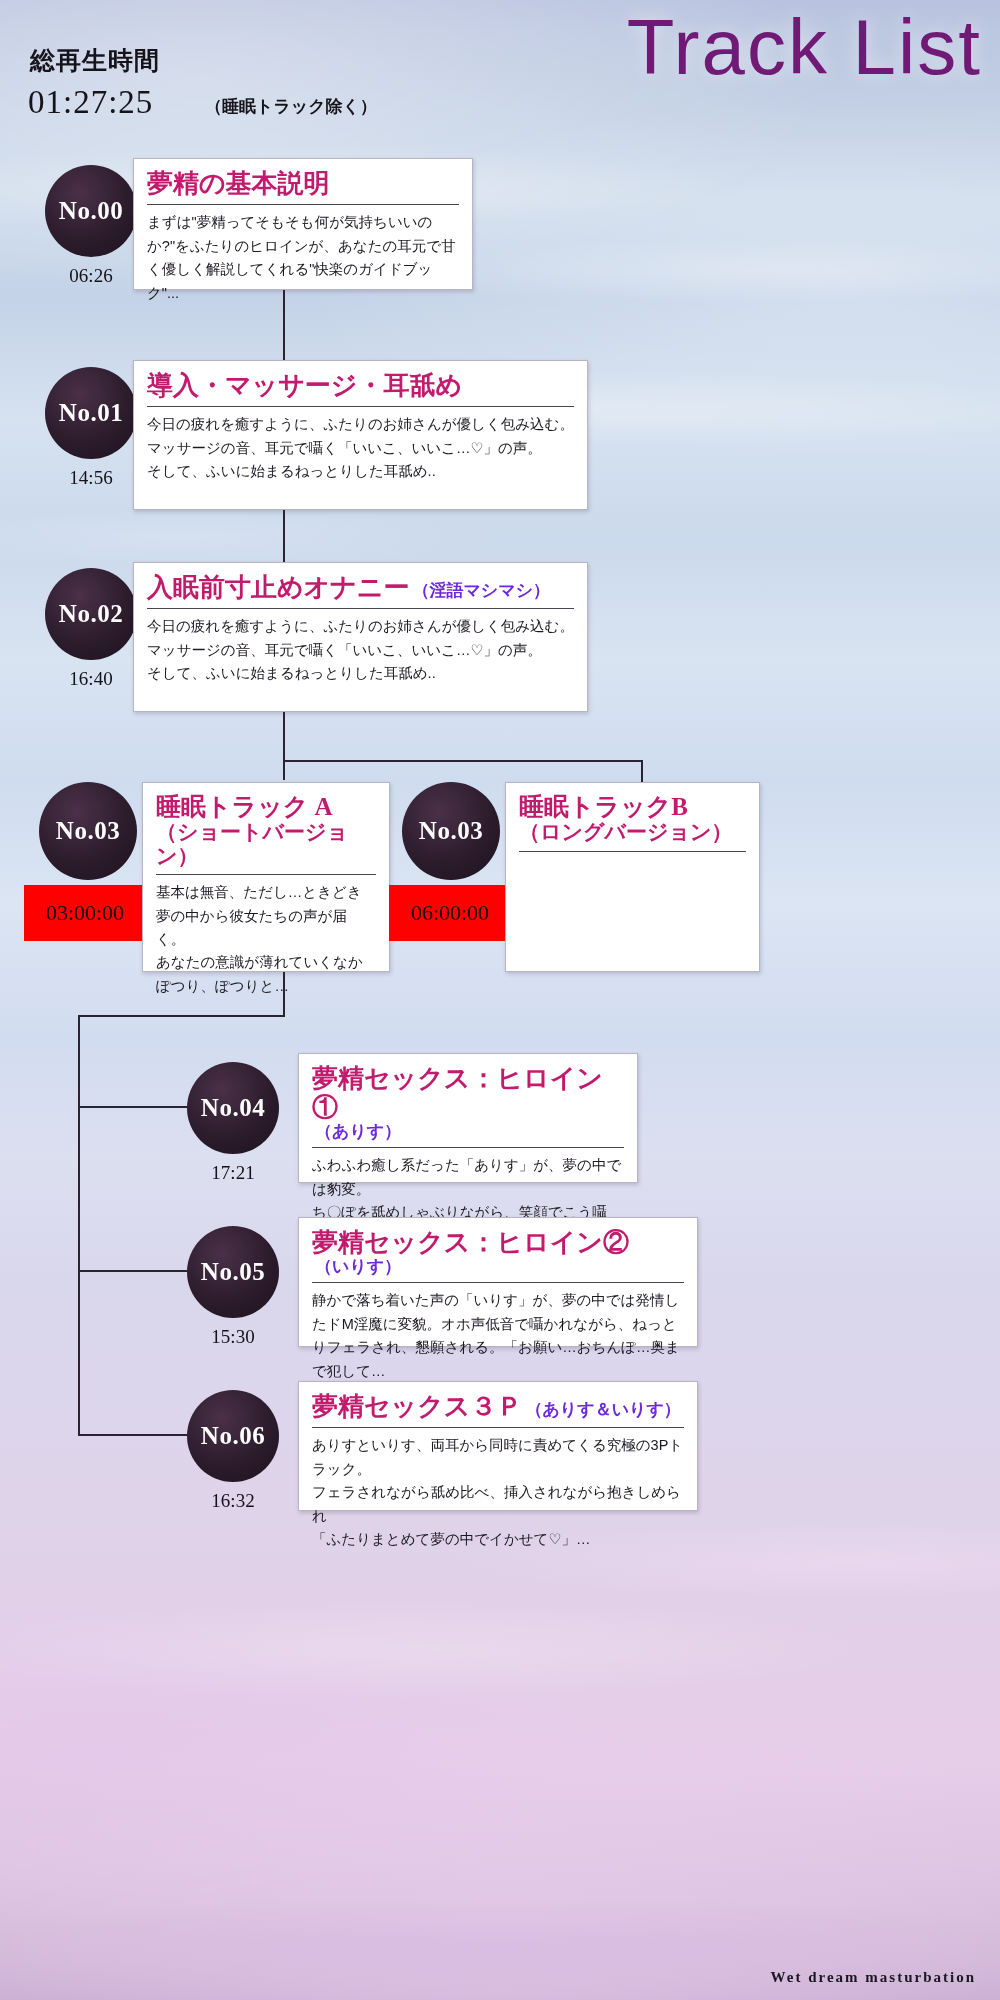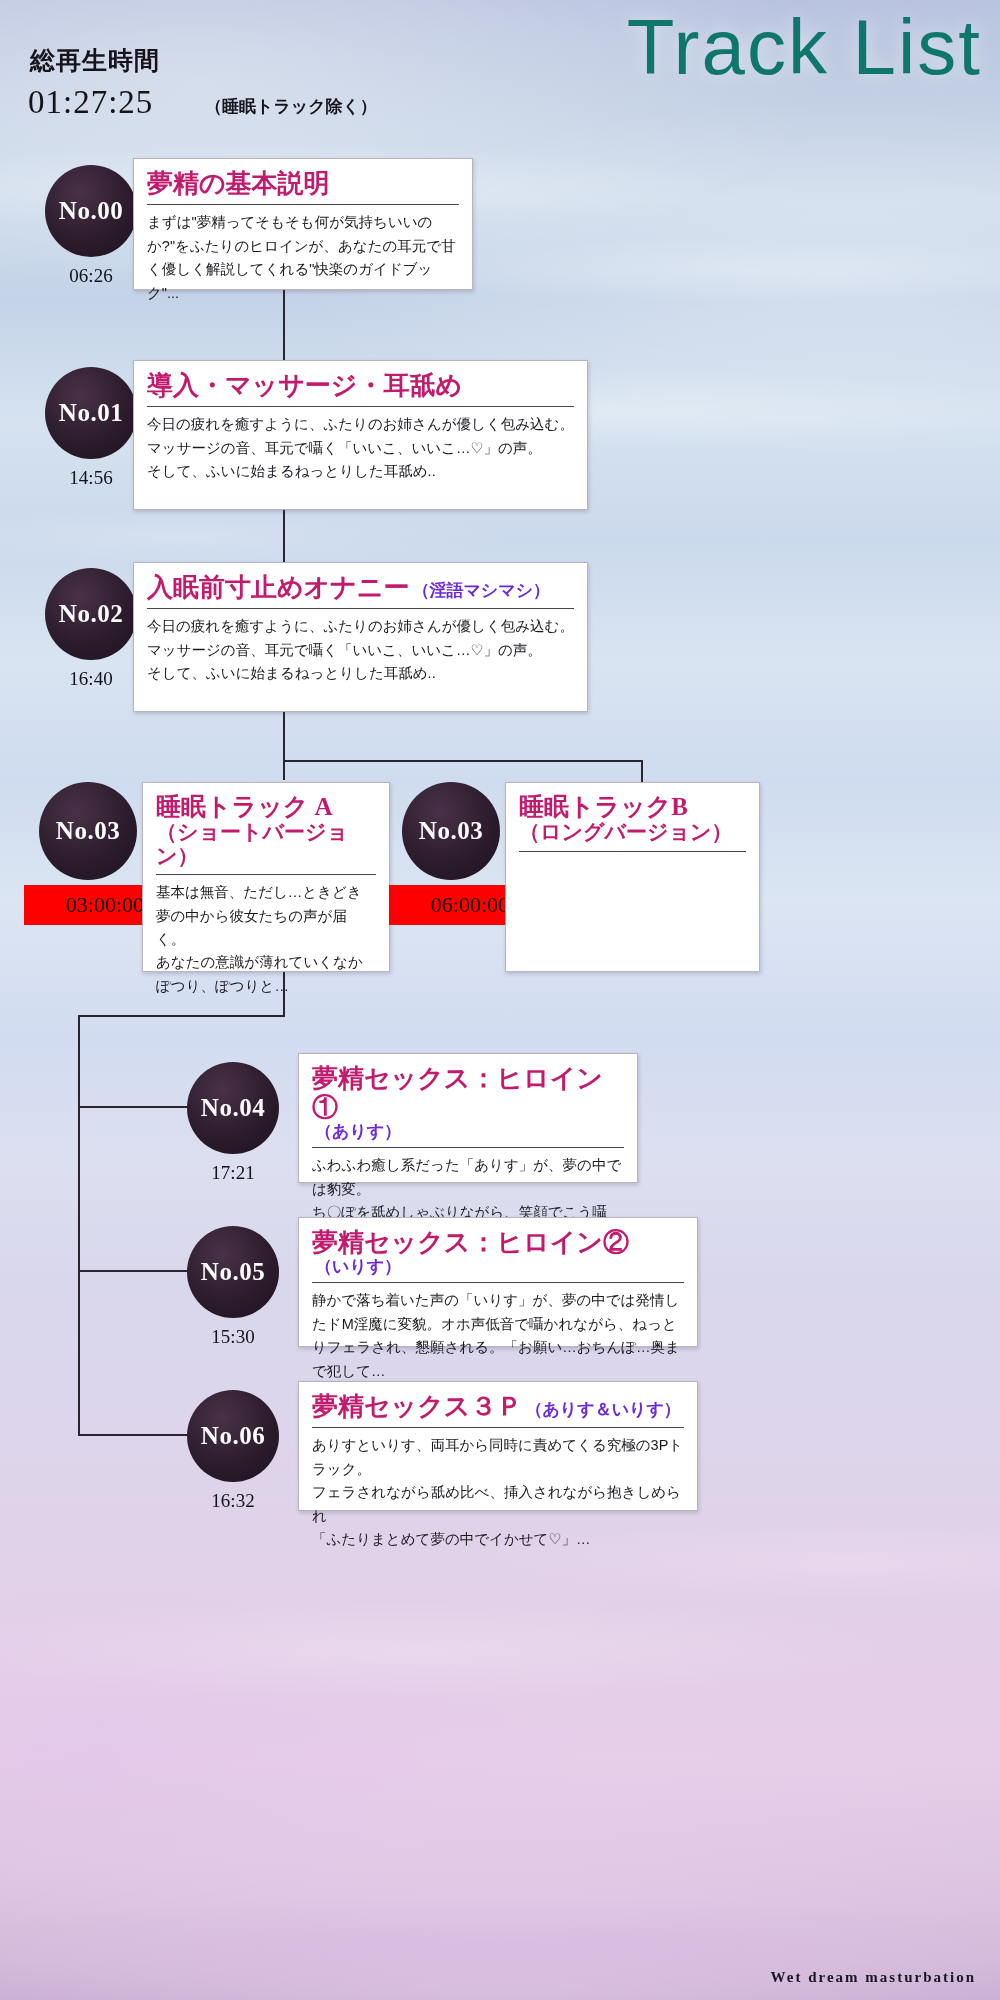--- a/index.html
+++ b/index.html
@@ -41,21 +41,21 @@
       radial-gradient(ellipse 480px 40px at 18% 80%, rgba(255,255,255,0.20), rgba(255,255,255,0) 70%);}
   .w3{top:1500px;height:300px;background:
       radial-gradient(ellipse 720px 70px at 40% 50%, rgba(255,255,255,0.22), rgba(255,255,255,0) 72%),
       radial-gradient(ellipse 560px 54px at 85% 20%, rgba(247,225,246,0.35), rgba(255,255,255,0) 72%);}
   .w4{top:1820px;height:180px;background:
       radial-gradient(ellipse 800px 70px at 50% 70%, rgba(214,182,224,0.55), rgba(255,255,255,0) 72%);}
 
   
   .title{
     position:absolute;right:18px;top:8px;
-    font-size:78px;color:#0f766e;letter-spacing:2px;
+    font-size:78px;color:#701a75;letter-spacing:2px;
     font-family:"Liberation Sans","DejaVu Sans",sans-serif;
     font-weight:400;line-height:1;
     text-shadow:0 0 18px rgba(255,255,255,0.55);
   }
   .total-label{
     position:absolute;left:30px;top:44px;
     font-size:25px;color:#16131a;font-weight:bold;
     font-family:Liberation Mono, monospace;
     letter-spacing:1px;
   }
@@ -81,24 +81,24 @@
     color:#fff;display:flex;align-items:center;justify-content:center;
     font-family:"Liberation Serif","DejaVu Serif",serif;
     font-weight:bold;letter-spacing:0.5px;
   }
   .dur{
     position:absolute;text-align:center;
     font-family:"Liberation Serif","DejaVu Serif",serif;
     font-size:19px;color:#14121a;
   }
   .dur-hl{
-    position:absolute;text-align:right;
+    position:absolute;text-align:center;
     background:#ff0000;color:#111;
     font-family:"Liberation Serif","DejaVu Serif",serif;
-    font-size:22px;padding:7px 2px;
+    font-size:22px;padding:15px 2px;
   }
 
   
   .card{
     position:absolute;background:#ffffff;
     border:1px solid #b9b4c2;
     box-shadow:1px 2px 4px rgba(60,40,70,0.20);
     box-sizing:border-box;
     padding:10px 13px 11px 13px;
   }

